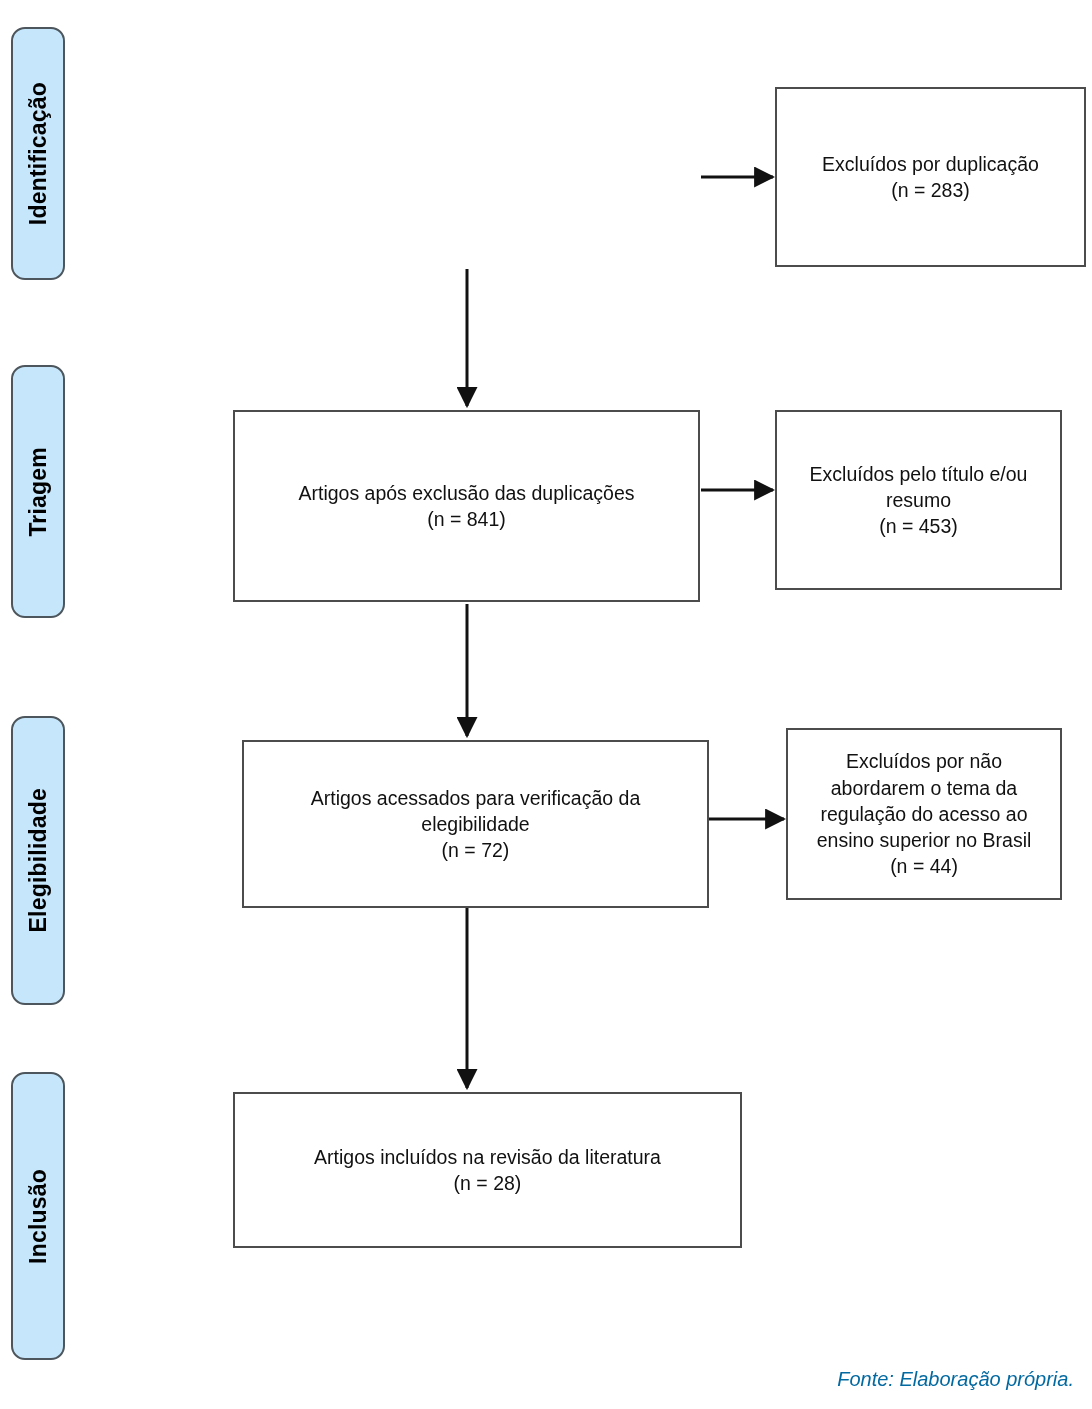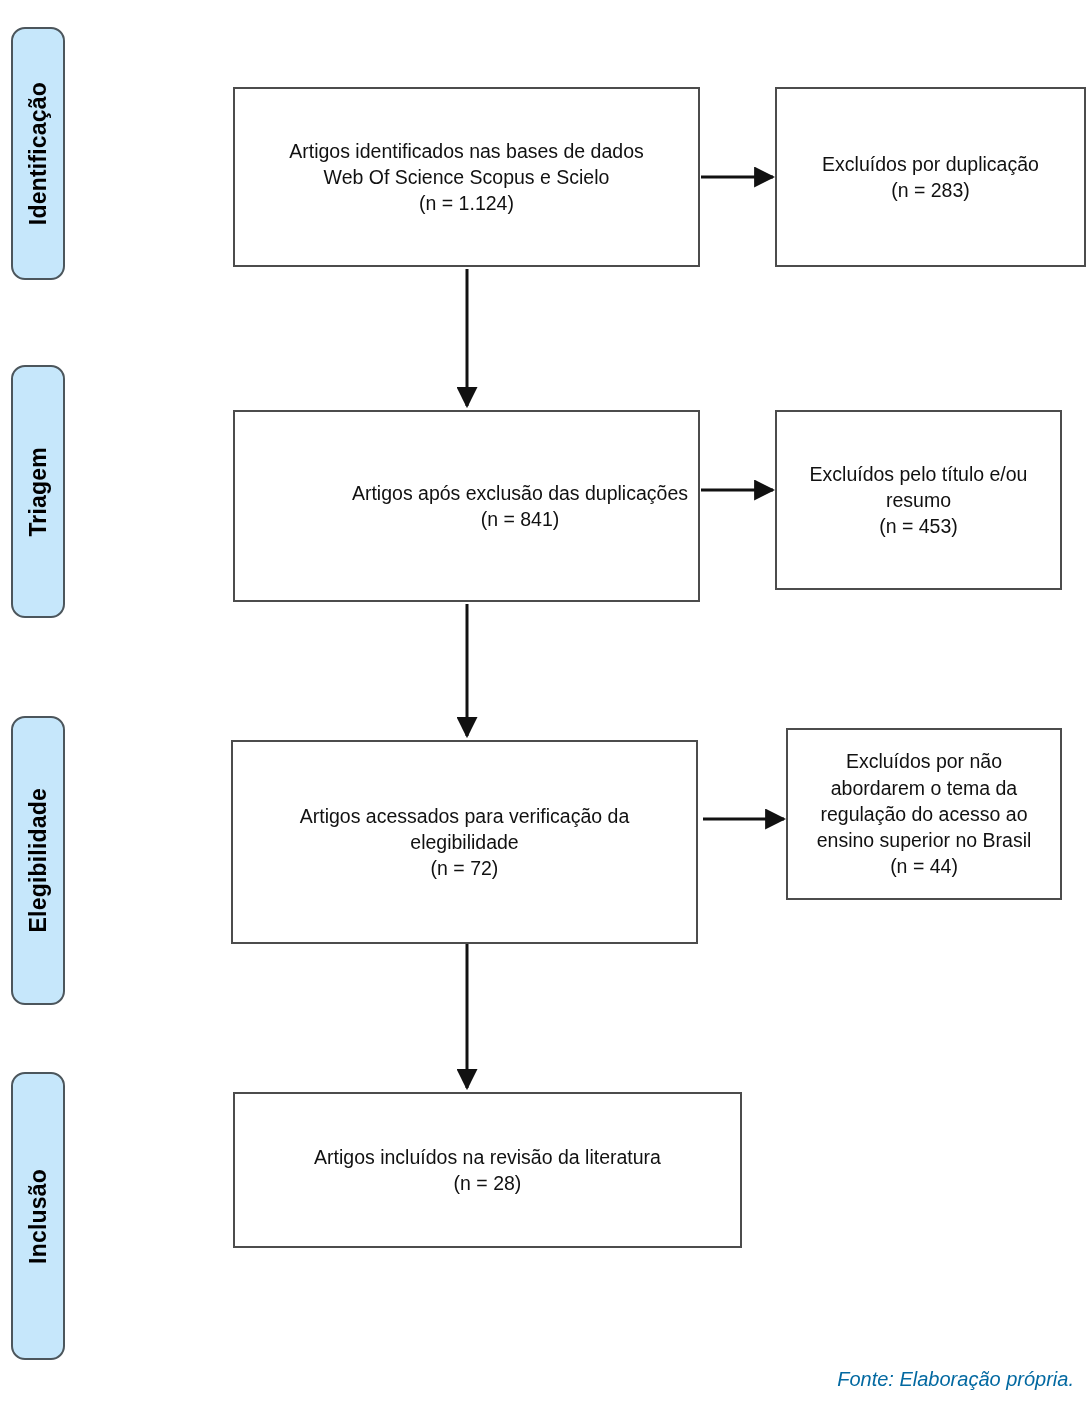--- a/index.html
+++ b/index.html
@@ -65,22 +65,22 @@
   }
   .flow-box .box-text {
     font-size: 19.5px;
     line-height: 1.35;
     color: #111111;
     white-space: pre-line;
   }
 
   
   #box-identified  { left: 233px; top: 87px;   width: 467px; height: 180px; }
-  #box-after-dup   { left: 233px; top: 410px;  width: 467px; height: 192px; justify-content: flex-end; }
-  #box-eligibility { left: 231px; top: 740px;  width: 467px; height: 204px; }
+  #box-after-dup   { left: 233px; top: 410px;  width: 467px; height: 192px; }
+  #box-eligibility { left: 242px; top: 740px;  width: 467px; height: 168px; }
   #box-included    { left: 233px; top: 1092px; width: 509px; height: 156px; }
 
   
   #box-excl-dup    { left: 775px; top: 87px;   width: 311px; height: 180px; }
   #box-excl-title  { left: 775px; top: 410px;  width: 287px; height: 180px; }
   #box-excl-theme  { left: 786px; top: 728px;  width: 276px; height: 172px; text-align: center; }
 
   
   #connectors {
     position: absolute;
@@ -132,25 +132,20 @@
 
     <line x1="701" y1="490" x2="773" y2="490" stroke="#111111" stroke-width="3" marker-end="url(#arrowhead)"></line>
 
     <line x1="467" y1="604" x2="467" y2="736" stroke="#111111" stroke-width="3" marker-end="url(#arrowhead)"></line>
 
     <line x1="703" y1="819" x2="784" y2="819" stroke="#111111" stroke-width="3" marker-end="url(#arrowhead)"></line>
 
     <line x1="467" y1="902" x2="467" y2="1088" stroke="#111111" stroke-width="3" marker-end="url(#arrowhead)"></line>
   </svg>
 
-  <div class="flow-box" id="box-identified">
-    <span class="box-text">Artigos identificados nas bases de dados
-Web Of Science Scopus e Scielo
-(n = 1.124)</span>
-  </div>
 
   <div class="flow-box" id="box-excl-dup">
     <span class="box-text">Excluídos por duplicação
 (n = 283)</span>
   </div>
 
   <div class="flow-box" id="box-after-dup">
     <span class="box-text">Artigos após exclusão das duplicações
 (n = 841)</span>
   </div>

